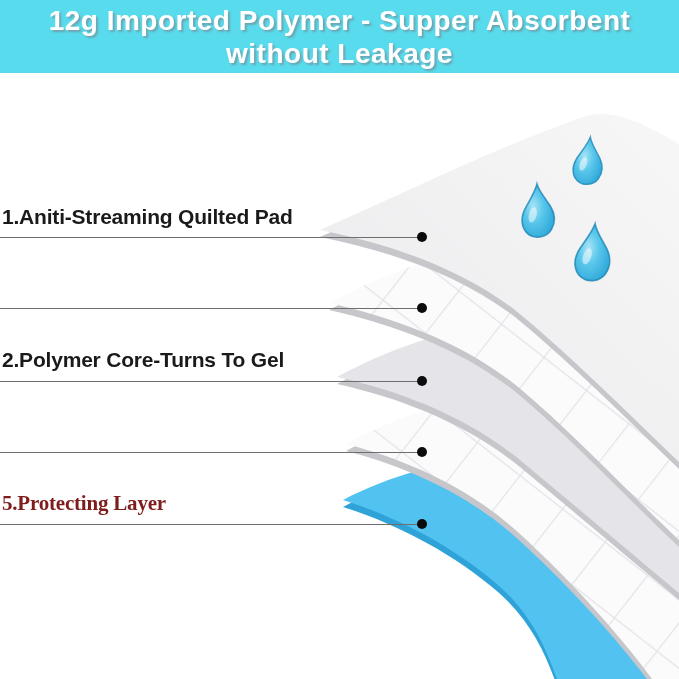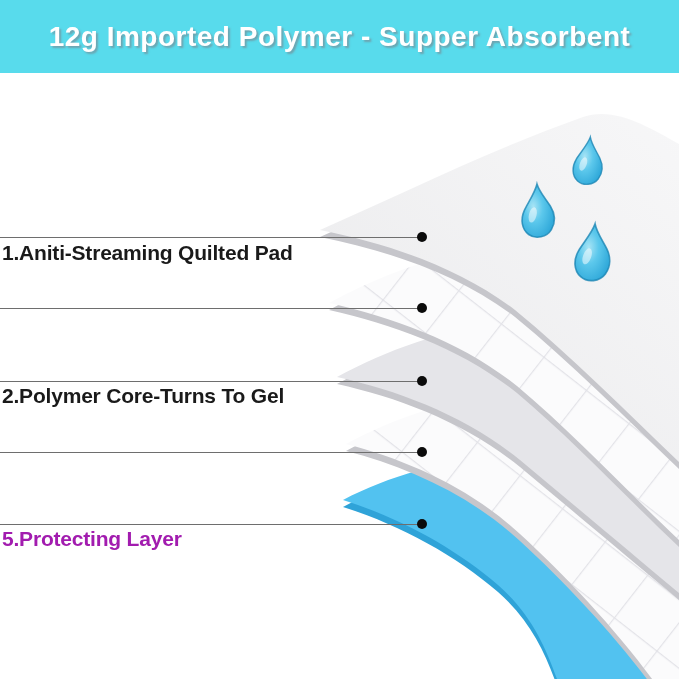--- a/index.html
+++ b/index.html
@@ -15,21 +15,21 @@
   .banner-line{
     color:#ffffff;font-weight:bold;font-size:28px;line-height:33px;
     letter-spacing:0.5px;
     text-shadow:2px 2px 2px rgba(120,135,145,0.65);
     white-space:nowrap;
   }
   .figure-svg{position:absolute;left:0;top:0;z-index:1;}
   .label{
     position:absolute;left:2px;z-index:2;
     font-weight:bold;font-size:21px;line-height:24px;color:#1a1a1a;
-    letter-spacing:-0.2px;white-space:nowrap;margin-top:36px;
+    letter-spacing:-0.2px;white-space:nowrap;
   }
   .leader{
     position:absolute;left:0;width:422px;height:0;z-index:2;
     border-top:1.4px solid #6e6e6e;
   }
   .leader-dot{
     position:absolute;left:417px;width:10px;height:10px;z-index:2;
     background:#0b0b0b;border-radius:50%;
   }
   .lbl-1{top:205px}.lbl-2{top:276px}.lbl-3{top:348px}.lbl-4{top:419px}.lbl-5{top:491px}
@@ -110,33 +110,34 @@
       </g>
       <g transform="translate(594,255) rotate(2) scale(1.2)">
         <use href="#dropshape" fill="url(#g-drop)"></use>
         <ellipse cx="-5" cy="3" rx="3.4" ry="7" transform="rotate(18)" fill="#ffffff" opacity="0.5" stroke="none"></ellipse>
       </g>
     </g>
   </svg>
 
   <div class="banner" style="background: rgb(88, 219, 236);">
     <div class="banner-line" style="color: rgb(255, 255, 255);">12g Imported Polymer - Supper Absorbent</div>
+    <div class="banner-line" style="color: rgb(255, 255, 255);">without Leakage</div>
   </div>
 
   <div class="label lbl-1" style="color: rgb(26, 26, 26);">1.Aniti-Streaming Quilted Pad</div>
   <div class="leader ln-1" style="border-top-color: rgb(110, 110, 110);"></div>
   <div class="leader-dot dt-1"></div>
 
   <div class="leader ln-2" style="border-top-color: rgb(110, 110, 110);"></div>
   <div class="leader-dot dt-2"></div>
 
   <div class="label lbl-3" style="color: rgb(26, 26, 26);">2.Polymer Core-Turns To Gel</div>
   <div class="leader ln-3" style="border-top-color: rgb(110, 110, 110);"></div>
   <div class="leader-dot dt-3"></div>
 
   <div class="leader ln-4" style="border-top-color: rgb(110, 110, 110);"></div>
   <div class="leader-dot dt-4"></div>
 
-  <div class="label lbl-5" style="color: #a21caf;">5.Protecting Layer</div>
+  <div class="label lbl-5" style="color: #7f1d1d; font-family: Liberation Serif, serif;">5.Protecting Layer</div>
   <div class="leader ln-5" style="border-top-color: rgb(110, 110, 110);"></div>
   <div class="leader-dot dt-5"></div>
 
 </div>
 
 </body></html>

